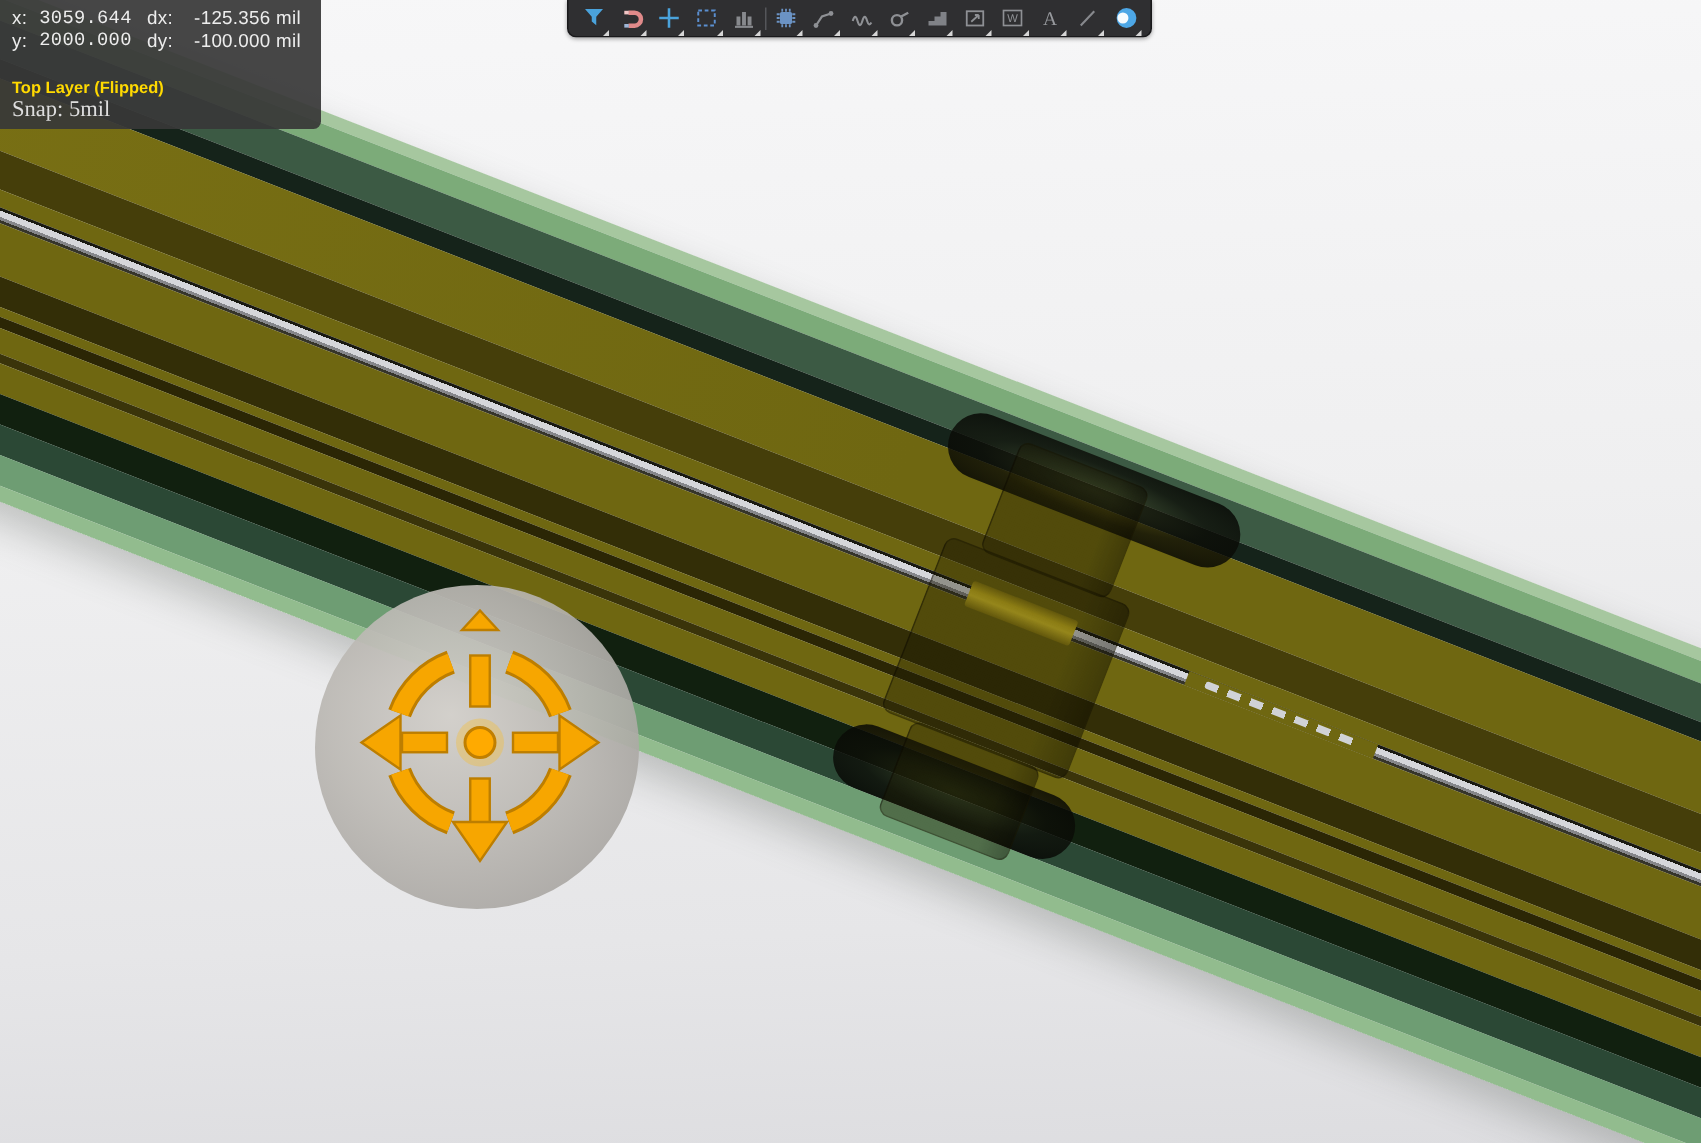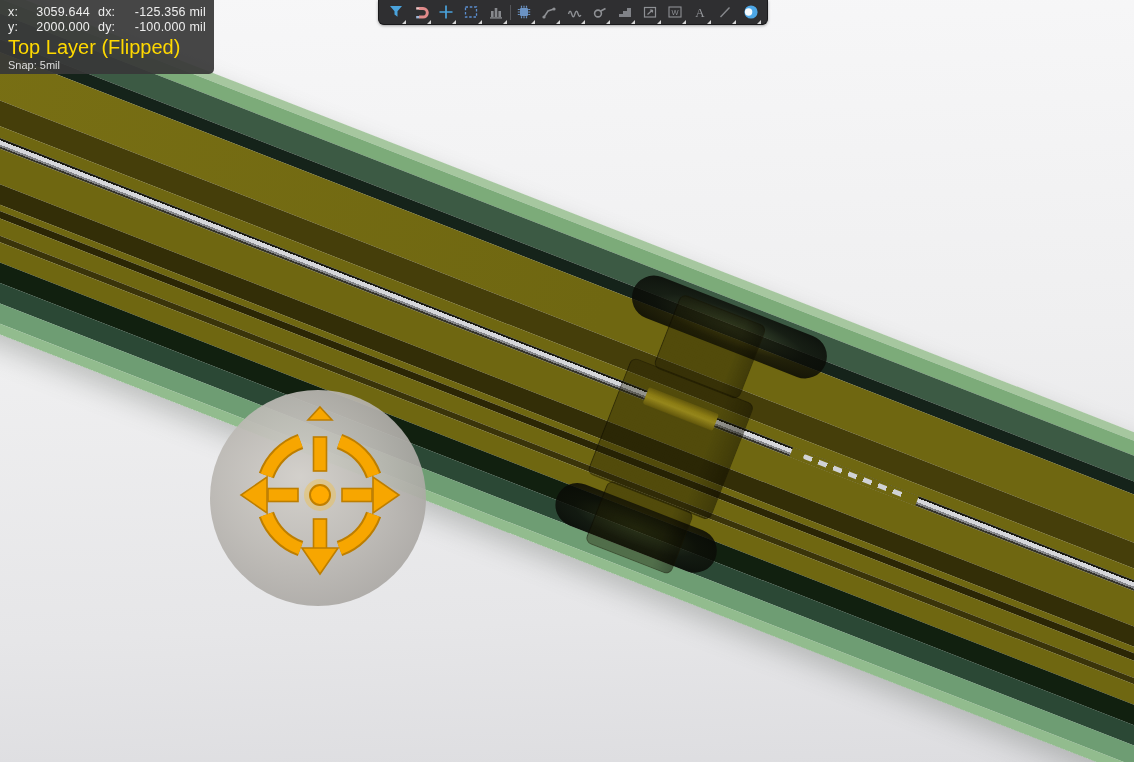--- a/index.html
+++ b/index.html
@@ -52,25 +52,25 @@
   
   #gizmo-sphere{position:absolute;left:210px;top:390px;width:216px;height:216px;border-radius:50%;
     background:radial-gradient(circle at 42% 40%,rgba(210,207,202,.95) 0%,rgba(188,185,180,.92) 45%,rgba(170,167,163,.9) 75%,rgba(160,157,153,.82) 92%,rgba(158,155,151,.5) 100%);}
   #gizmo{position:absolute;left:210px;top:385px;width:220px;height:220px;}
 
   
   #hud{position:absolute;left:0;top:0;width:198px;background:rgba(56,56,56,.93);
     color:#ededed;padding:5px 8px 3px 8px;border-radius:0 0 5px 0;line-height:1.15;}
   .hudrow{display:flex;font-size:12.5px;letter-spacing:.2px;margin-bottom:1px;}
   .hudrow .lab{width:16px;}
-  .hudrow .val{width:66px;text-align:right;margin-right:8px;}
+  .hudrow .val{width:66px;text-align:center;margin-right:8px;font-family:Liberation Mono, monospace;}
   .hudrow .lab2{width:26px;}
-  .hudrow .val2{flex:1;text-align:right;}
-  #hud-layer{color:var(--hud-yellow);font-weight:normal;font-size:20px;margin-top:1px;}
-  #hud-snap{font-size:11px;color:#dedede;margin-top:0px;}
+  .hudrow .val2{flex:1;text-align:center;}
+  #hud-layer{color:var(--hud-yellow);font-weight:bold;font-size:11px;margin-top:18px;}
+  #hud-snap{font-size:15px;color:#dedede;margin-top:0px;font-family:Liberation Serif, serif;}
 
   
   #toolbar{position:absolute;left:378px;top:0;width:390px;height:25px;background:#2f2f31;
     border:1px solid #19191b;border-top:none;border-radius:0 0 6px 6px;
     display:flex;align-items:center;padding:0 4px;box-sizing:border-box;box-shadow:0 1px 3px rgba(0,0,0,.35);}
   .tslot{position:relative;flex:1;height:23px;display:flex;align-items:center;justify-content:center;cursor:pointer;}
   .tslot::after{content:"";position:absolute;right:2px;bottom:0;
     border-left:4px solid transparent;border-bottom:4px solid #d6d6d6;}
   .tdiv{width:1px;height:15px;background:#55565a;margin:0 1px;}
 </style>

